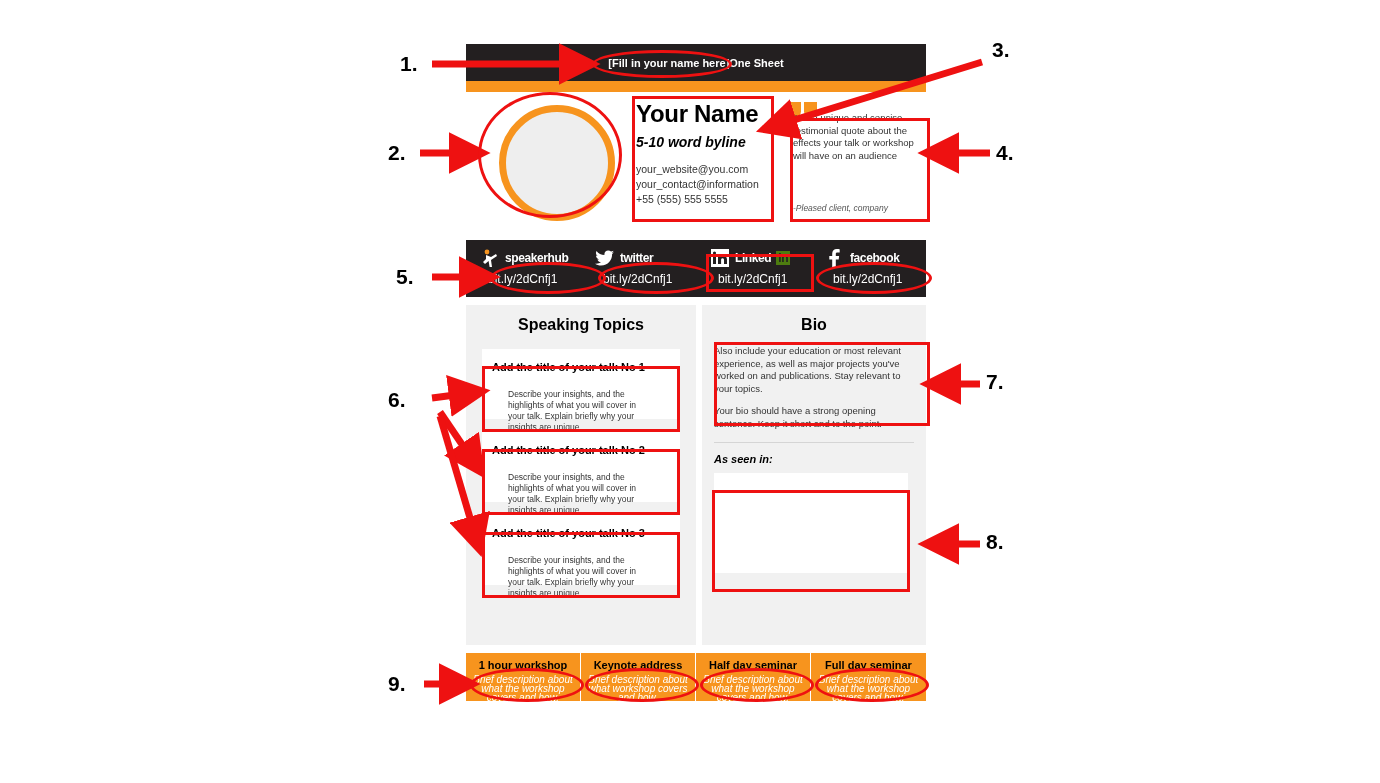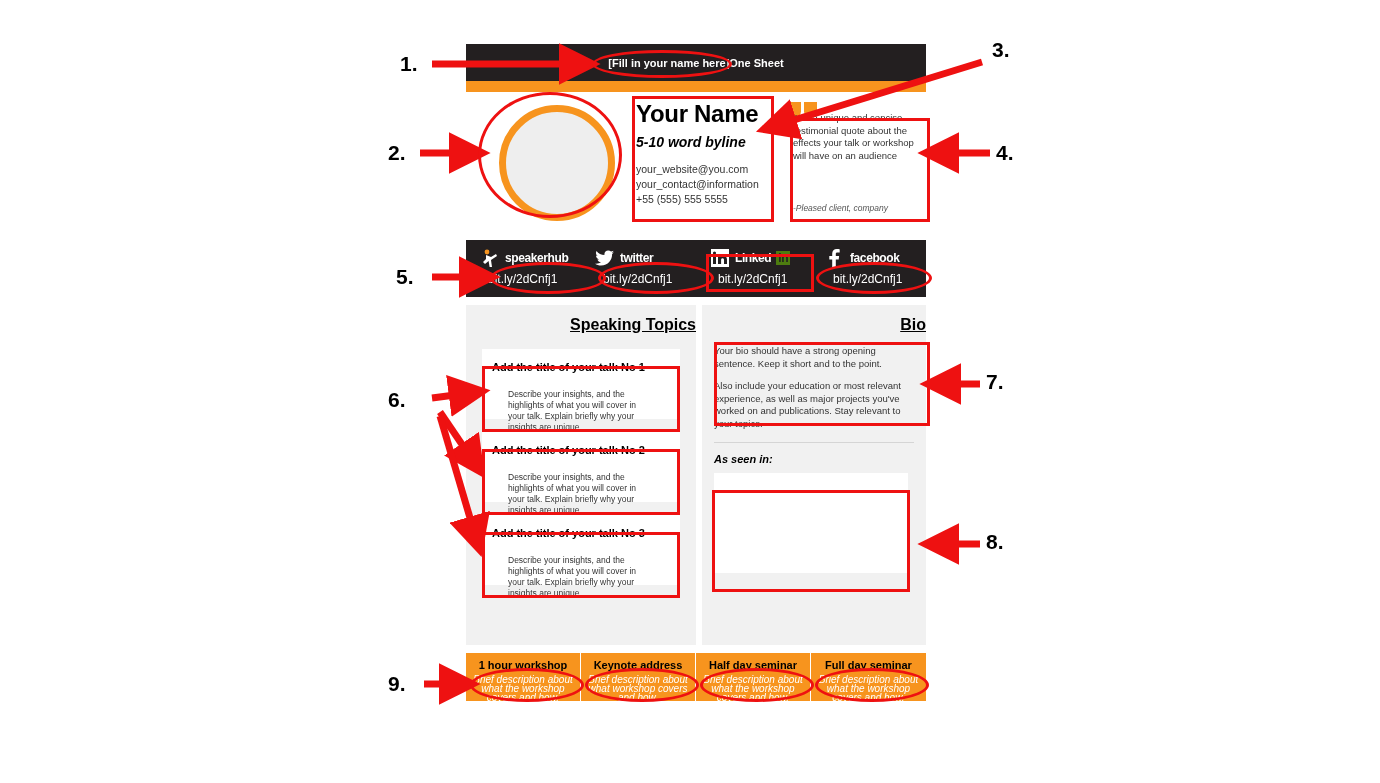--- a/index.html
+++ b/index.html
@@ -36,21 +36,21 @@
   .scell{width:25%;height:57px;position:relative;color:#fff;}
   .slogo{position:absolute;left:14px;top:8px;height:20px;display:flex;align-items:center;gap:5px;}
   .sicon{width:20px;height:20px;display:inline-block;}
   .sname{font-size:12px;font-weight:bold;letter-spacing:-0.4px;color:#ffffff;}
   .slink{position:absolute;left:22px;top:32px;font-size:12px;color:#ffffff;}
 
   
   .body2{position:absolute;left:0;top:261px;width:460px;height:340px;}
   .colL{position:absolute;left:0;top:0;width:230px;height:340px;background:#f1f1f1;}
   .colR{position:absolute;left:236px;top:0;width:224px;height:340px;background:#f1f1f1;}
-  .sectitle{text-align:right;font-size:16px;font-weight:bold;color:#000;padding-top:11px;text-decoration:underline;}
+  .sectitle{text-align:center;font-size:16px;font-weight:bold;color:#000;padding-top:11px;}
   .talk{position:absolute;left:16px;width:198px;background:#ffffff;padding:12px 10px;box-sizing:border-box;}
   .talk h4{margin:0 0 5px 0;font-size:11px;font-weight:bold;color:#000;}
   .talk p{margin:16px;font-size:8.5px;line-height:11px;color:#333;}
   .t1{top:44px;height:70px;}
   .t2{top:127px;height:70px;}
   .t3{top:210px;height:70px;}
 
   .bio{position:absolute;left:12px;top:40px;width:200px;font-size:9.5px;line-height:12.5px;color:#333;}
   .bio p{margin:0 0 10px 0;}
   .hr{position:absolute;left:12px;top:137px;width:200px;height:1px;background:#d5d5d5;}
@@ -167,22 +167,22 @@
       </div>
       <div class="talk t3">
         <h4>Add the title of your talk No 3</h4>
         <p>Describe your insights, and the highlights of what you will cover in your talk. Explain briefly why your insights are unique.</p>
       </div>
     </div>
 
     <div class="colR">
       <div class="sectitle">Bio</div>
       <div class="bio">
+        <p>Also include your education or most relevant experience, as well as major projects you've worked on and publications. Stay relevant to your topics.</p>
         <p>Your bio should have a strong opening sentence. Keep it short and to the point.</p>
-        <p>Also include your education or most relevant experience, as well as major projects you've worked on and publications. Stay relevant to your topics.</p>
       </div>
       <div class="hr"></div>
       <div class="seen">As seen in:</div>
       <div class="seenbox"></div>
     </div>
   </div>
 
   <div class="rates">
     <div class="ratecols">
       <div class="rcell">

